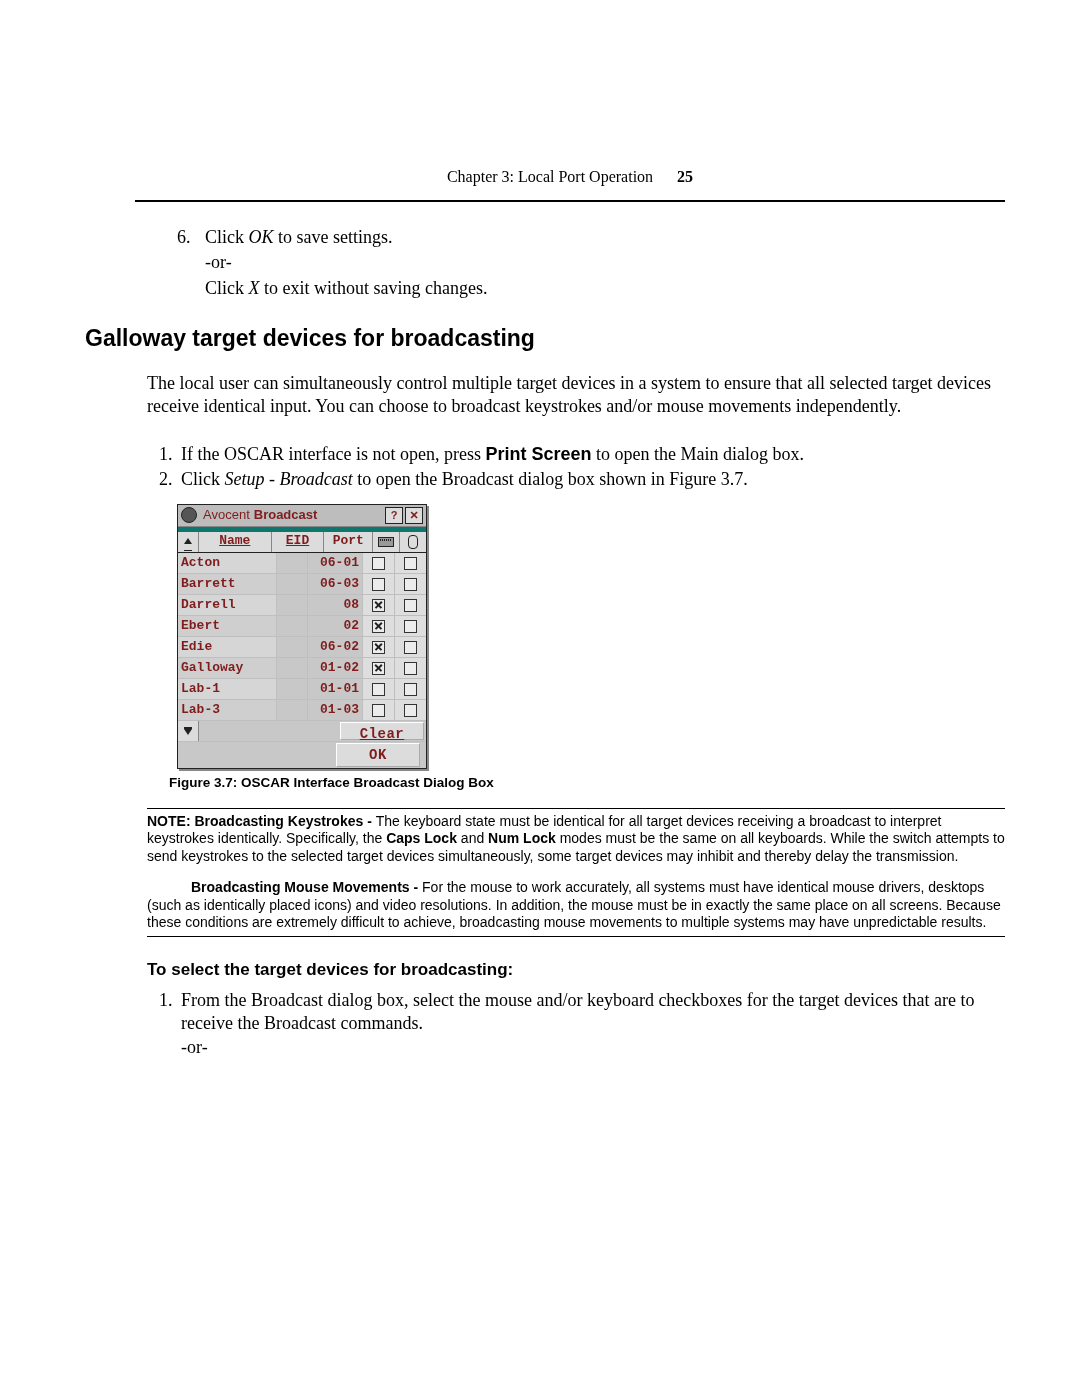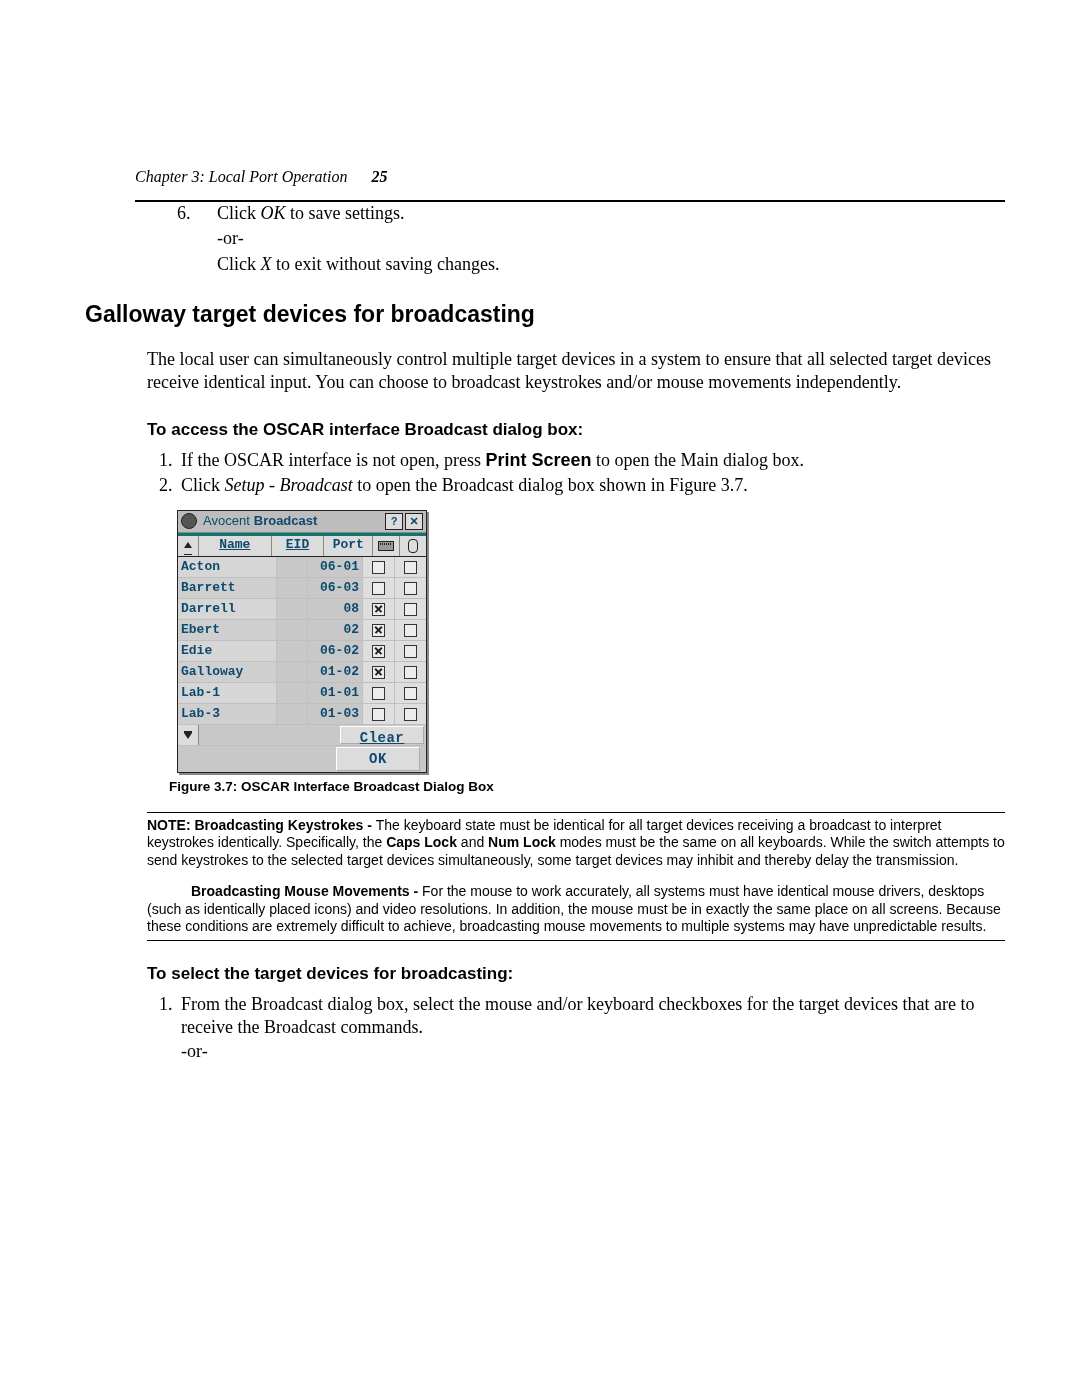--- a/index.html
+++ b/index.html
@@ -12,33 +12,33 @@
     background: #fff;
     position: relative;
   }
   .page {
     box-sizing: border-box;
     padding: 168px 75px 50px 135px;
   }
   .header {
     font-family: "Times New Roman", serif;
     font-size: 16px;
-    text-align: left;
+    text-align: center;
     padding-bottom: 14px;
     border-bottom: 2px solid #000;
-    font-style: italic;
+    margin-bottom: 24px;
   }
   .header .pgno { font-weight: bold; margin-left: 20px; }
   .body {
     font-size: 18px;
     line-height: 1.3;
   }
   .step6 { padding-left: 70px; }
   .step6 .num { position: absolute; margin-left: -28px; }
-  .step6 p { margin: 0 0 2px 12px; }
+  .step6 p { margin: 0 0 2px 0; }
   .h1 {
     font-family: Arial, sans-serif;
     font-weight: bold;
     font-size: 23px;
     margin-top: 24px;
     margin-bottom: 8px;
     margin-left: -50px;
   }
   .para { margin-left: 12px; margin-bottom: 24px; }
   .note-box {
@@ -73,21 +73,21 @@
   
   .dialog {
     width: 248px;
     margin-left: 42px;
     margin-top: 6px;
     border: 1.5px solid #222;
     background: #c8c8c8;
     font-family: "Courier New", monospace;
     font-weight: bold;
     font-size: 13px;
-    color: #0c4a6e;
+    color: #7f1d1d;
     box-shadow: 2px 2px 0 #888;
   }
   .titlebar {
     background: #bdbdbd;
     display: flex;
     align-items: center;
     padding: 2px 3px;
     border-bottom: 1px solid #888;
     font-family: Arial, sans-serif;
   }
@@ -101,21 +101,21 @@
   .titlespacer { flex: 1; }
   .winbtn {
     width: 16px; height: 15px;
     border: 1px solid #222; background: #dcdcdc;
     display: flex; align-items: center; justify-content: center;
     margin-left: 2px; font-family: Arial; font-size: 11px;
   }
   .columns {
     display: flex;
     background: #cfcfcf;
-    border-top: 3px solid #0f766e;
+    border-top: 5px solid #0f766e;
     border-bottom: 1px solid #222;
   }
   .colbtn {
     border-right: 1px solid #888;
     text-align: center;
     font-family: "Courier New", monospace;
     font-weight: bold;
     padding: 1px 0;
     background: #dcdcdc;
     white-space: nowrap;
@@ -218,21 +218,20 @@
       <p>-or-</p>
       <p>
         <span>Click </span><i>X</i><span> to exit without saving changes.</span>
       </p>
     </div>
 
     <div class="h1">Galloway target devices for broadcasting</div>
     <p class="para">The local user can simultaneously control multiple target devices in a system to ensure that all selected target devices receive identical input. You can choose to broadcast keystrokes and/or mouse movements independently.</p>
 
 
-    <div class="h2">To access the OSCAR interface Broadcast dialog box:</div>
     <ol class="steps">
       <li>
         <span>If the OSCAR interface is not open, press </span><span class="bold">Print Screen</span><span> to open the Main dialog box.</span>
       </li>
       <li>
         <span>Click </span><i>Setup - Broadcast</i><span> to open the Broadcast dialog box shown in Figure 3.7.</span>
       </li>
     </ol>
 
     <div class="dialog">

